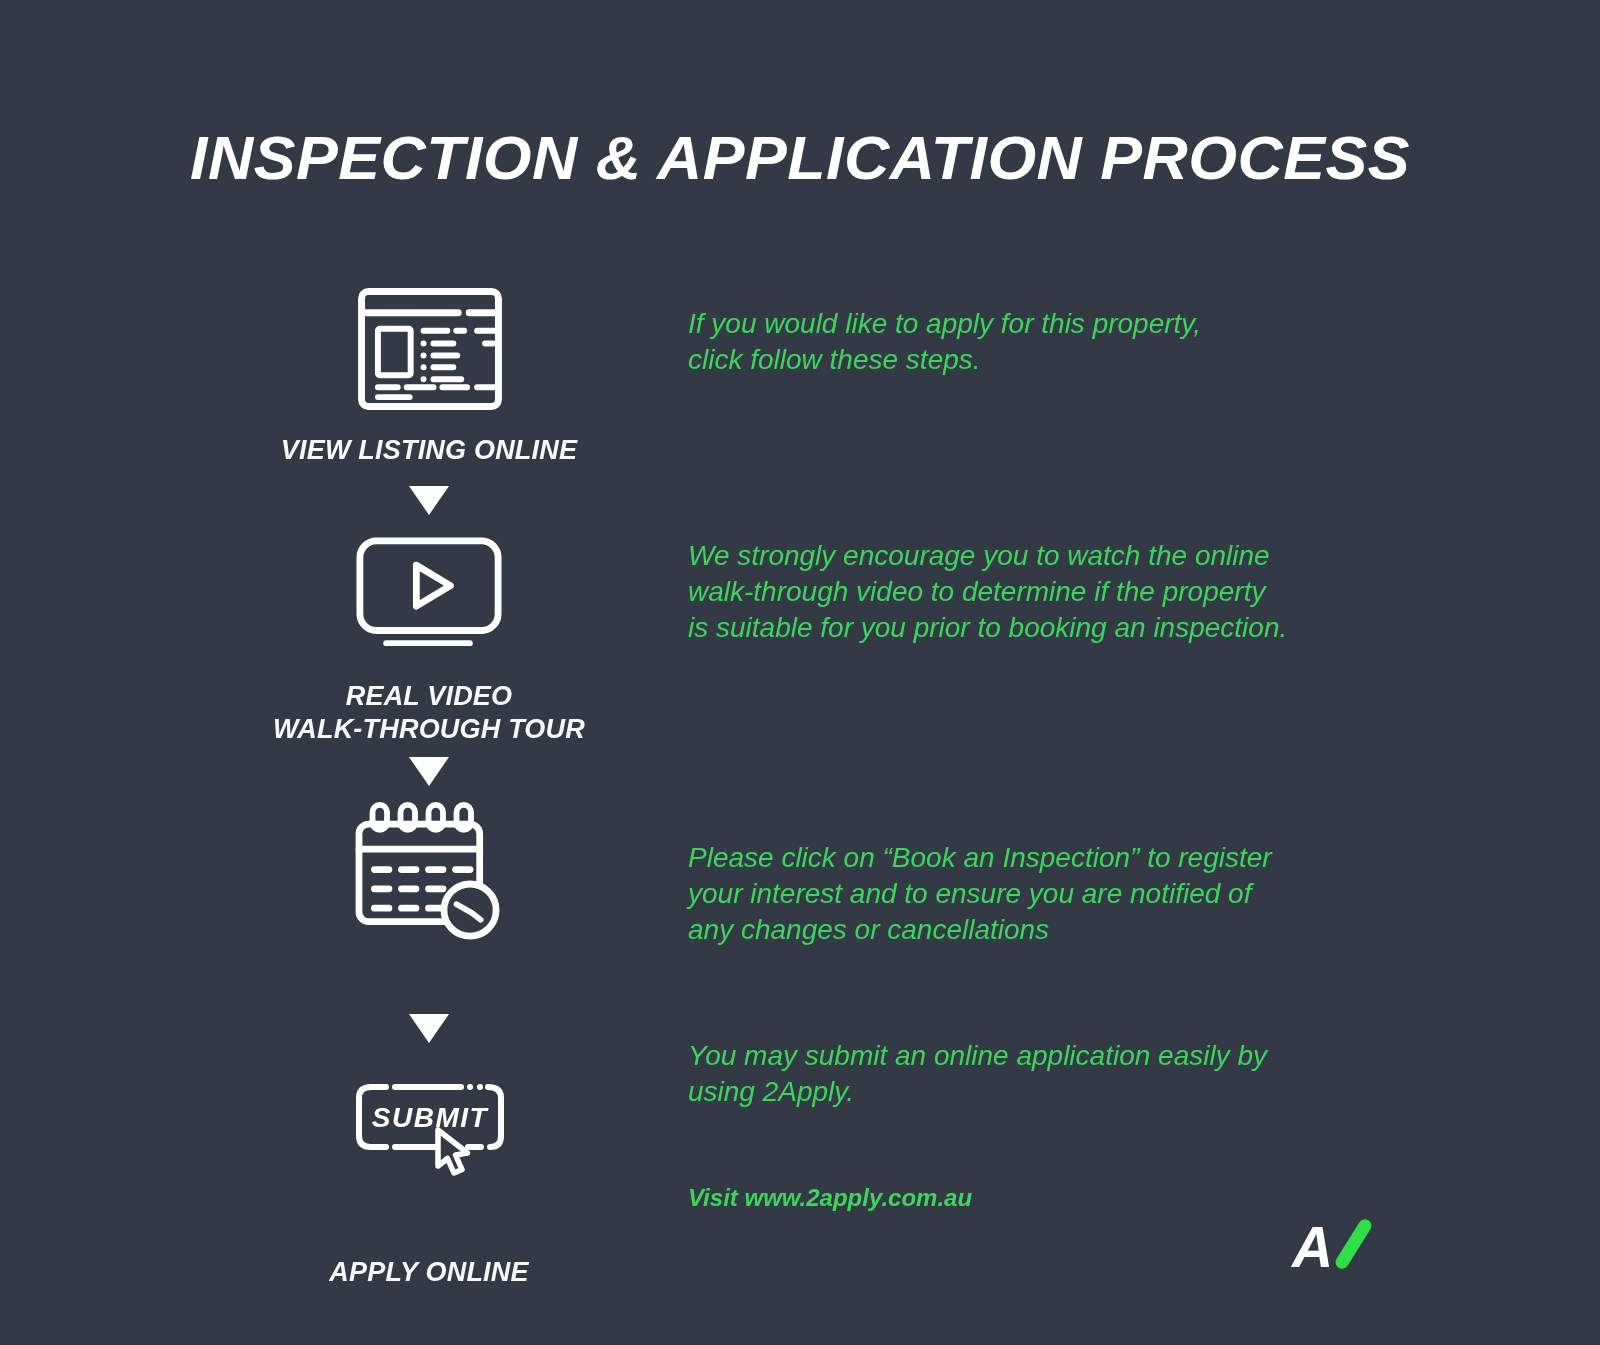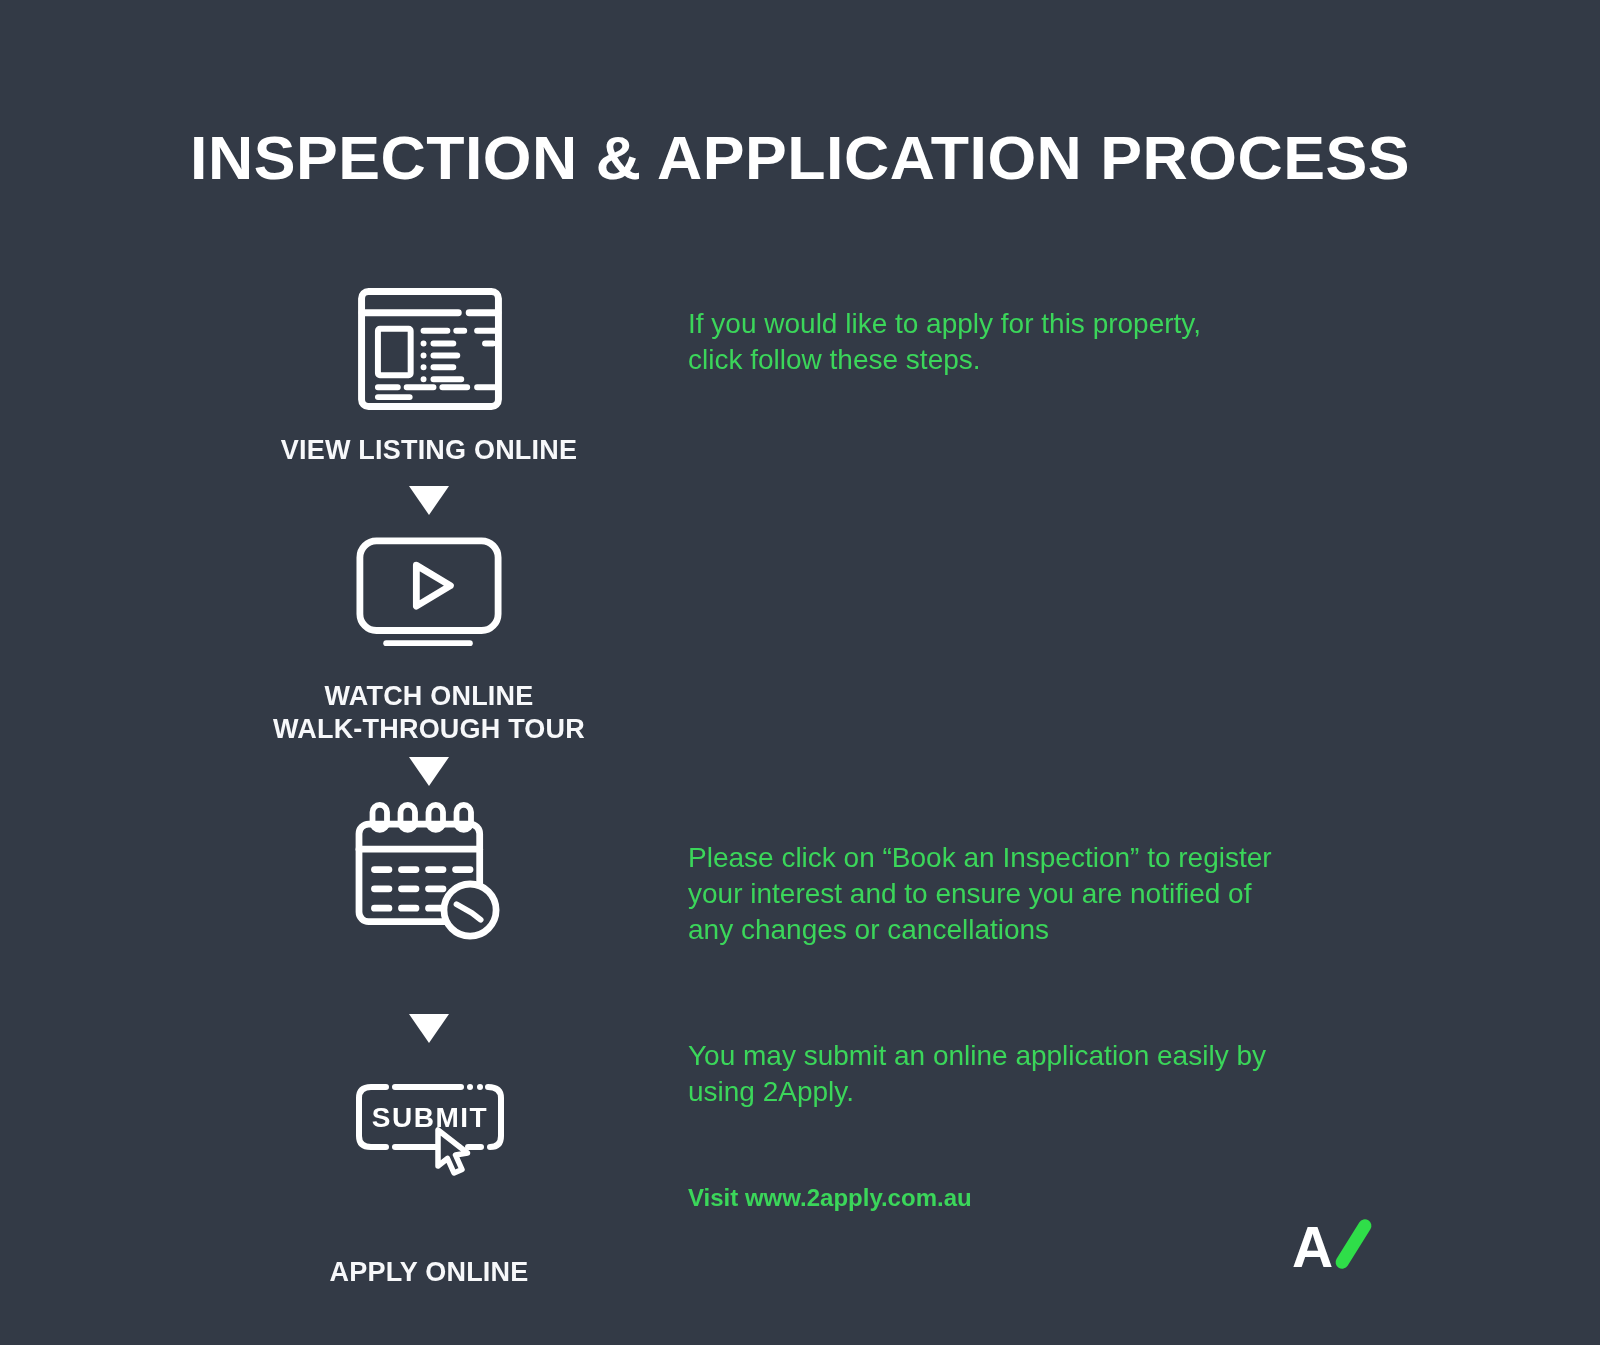--- a/index.html
+++ b/index.html
@@ -5,20 +5,21 @@
   * { margin: 0; padding: 0; box-sizing: border-box; }
   html, body { background: #23272f; }
   body { font-family: "Liberation Sans", sans-serif; }
 
   .poster {
     position: relative;
     width: 1600px;
     height: 1345px;
     background: #333a46;
     overflow: hidden;
+    font-style: italic;
   }
 
   .title {
     position: absolute;
     top: 122px;
     left: 0;
     width: 100%;
     text-align: center;
     color: #ffffff;
     font-size: 62px;
@@ -135,21 +136,21 @@
 
   <div class="down-arrow" style="top:486px;"></div>
 
   <div class="icon-wrap" style="left:356px; top:537px;">
     <svg width="146" height="112" viewBox="0 0 150 115">
       <rect class="stroke" x="4" y="4" width="142" height="92" rx="17" stroke-width="7"></rect>
       <path class="stroke" stroke-width="7" d="M62 29 L97 50 L62 71 Z"></path>
       <path class="stroke" stroke-width="6" d="M31 109 H117"></path>
     </svg>
   </div>
-  <div class="step-label" style="top:680px;">WATCH ONLINE
+  <div class="step-label" style="top:680px;">REAL VIDEO
 WALK-THROUGH TOUR</div>
 
   <div class="down-arrow" style="top:757px;"></div>
 
   <div class="icon-wrap" style="left:354px; top:800px;">
     <svg width="150" height="140" viewBox="0 0 155 145">
       <rect class="stroke" x="5" y="25" width="125" height="101" rx="10" stroke-width="7"></rect>
       <path class="stroke" stroke-width="7" d="M5 51 H130"></path>
       <rect class="stroke" x="19" y="5" width="15" height="26" rx="7.5" stroke-width="6"></rect>
       <rect class="stroke" x="48" y="5" width="15" height="26" rx="7.5" stroke-width="6"></rect>
@@ -172,20 +173,23 @@
       <path class="stroke" stroke-width="6" d="M134 5 Q147 5 147 16 V54 Q147 65 136 65 M127 65 H114"></path>
       <path class="stroke" stroke-width="6" d="M105 65 H41"></path>
       <text x="76" y="45" font-size="28" letter-spacing="1.5" text-anchor="middle">SUBMIT</text>
       <path d="M84 48 l0 36 l9.5 -7.5 l6.5 14.5 l8 -3.5 l-6.5 -14.5 l12 -2 Z" fill="#333a46" stroke="#ffffff" stroke-width="5.5" stroke-linejoin="round"></path>
     </svg>
   </div>
   <div class="step-label" style="top:1256px;text-align:center;">APPLY ONLINE</div>
 
   <p class="desc" style="top:306px;">If you would like to apply for this property,
 click follow these steps.</p>
+  <p class="desc" style="top:538px;">We strongly encourage you to watch the online
+walk-through video to determine if the property
+is suitable for you prior to booking an inspection.</p>
   <p class="desc" style="top:796px;margin-top:44px;">Please click on “Book an Inspection” to register
 your interest and to ensure you are notified of
 any changes or cancellations</p>
   <p class="desc" style="top:1038px;">You may submit an online application easily by
 using 2Apply.</p>
 
   <div class="visit-note">Visit www.2apply.com.au</div>
 
   <div class="logo">
     <span>A</span>

